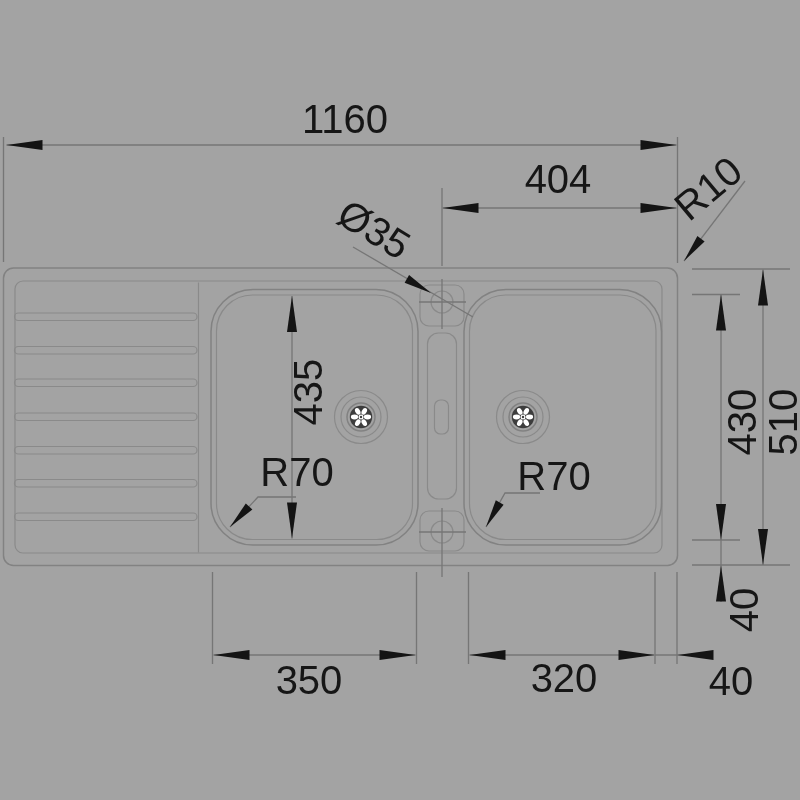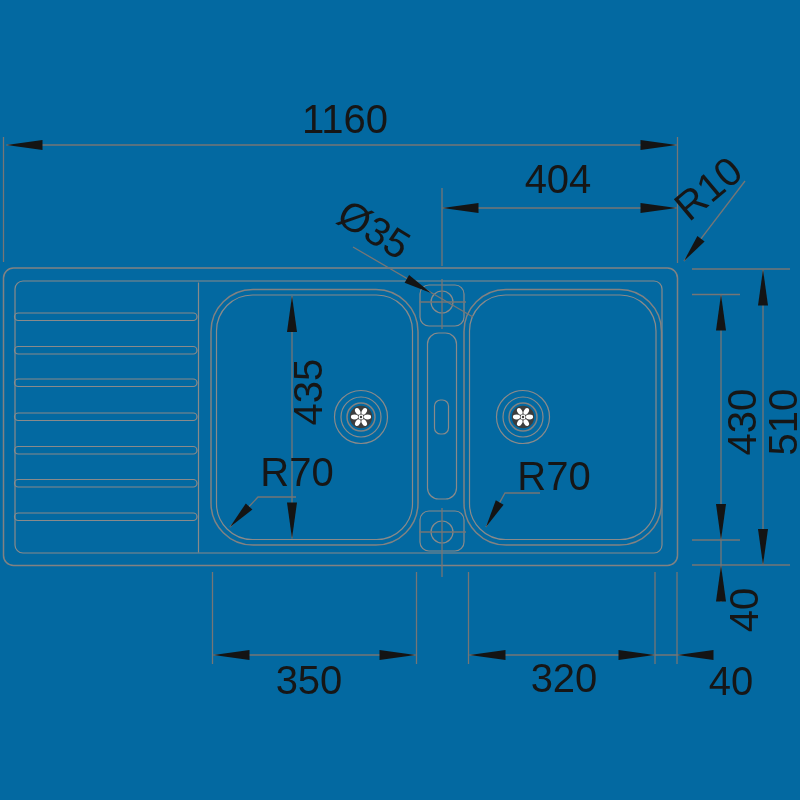--- a/index.html
+++ b/index.html
@@ -1,16 +1,16 @@
 <!DOCTYPE html>
 <html><head>
 <meta charset="utf-8">
 <style>
   html,body{margin:0;padding:0;background:#ffffff;}
-  .canvas{width:800px;height:800px;position:relative;background:#0369a1;overflow:hidden;}
+  .canvas{width:800px;height:800px;position:relative;background:#a3a3a3;overflow:hidden;}
   svg{display:block;}
   .geo{fill:none;stroke:#828282;stroke-width:1.5;}
   .geo-thin{fill:none;stroke:#8a8a8a;stroke-width:1.2;}
   .dim{fill:none;stroke:#767676;stroke-width:1.3;}
   .arr{fill:#141414;stroke:none;}
   .lbl{font-family:"Liberation Sans","DejaVu Sans",sans-serif;font-size:40px;fill:#161616;}
   .drain-dark{fill:#3d3d3d;stroke:none;}
   .drain-light{fill:#ffffff;stroke:none;}
 </style>
 </head>

